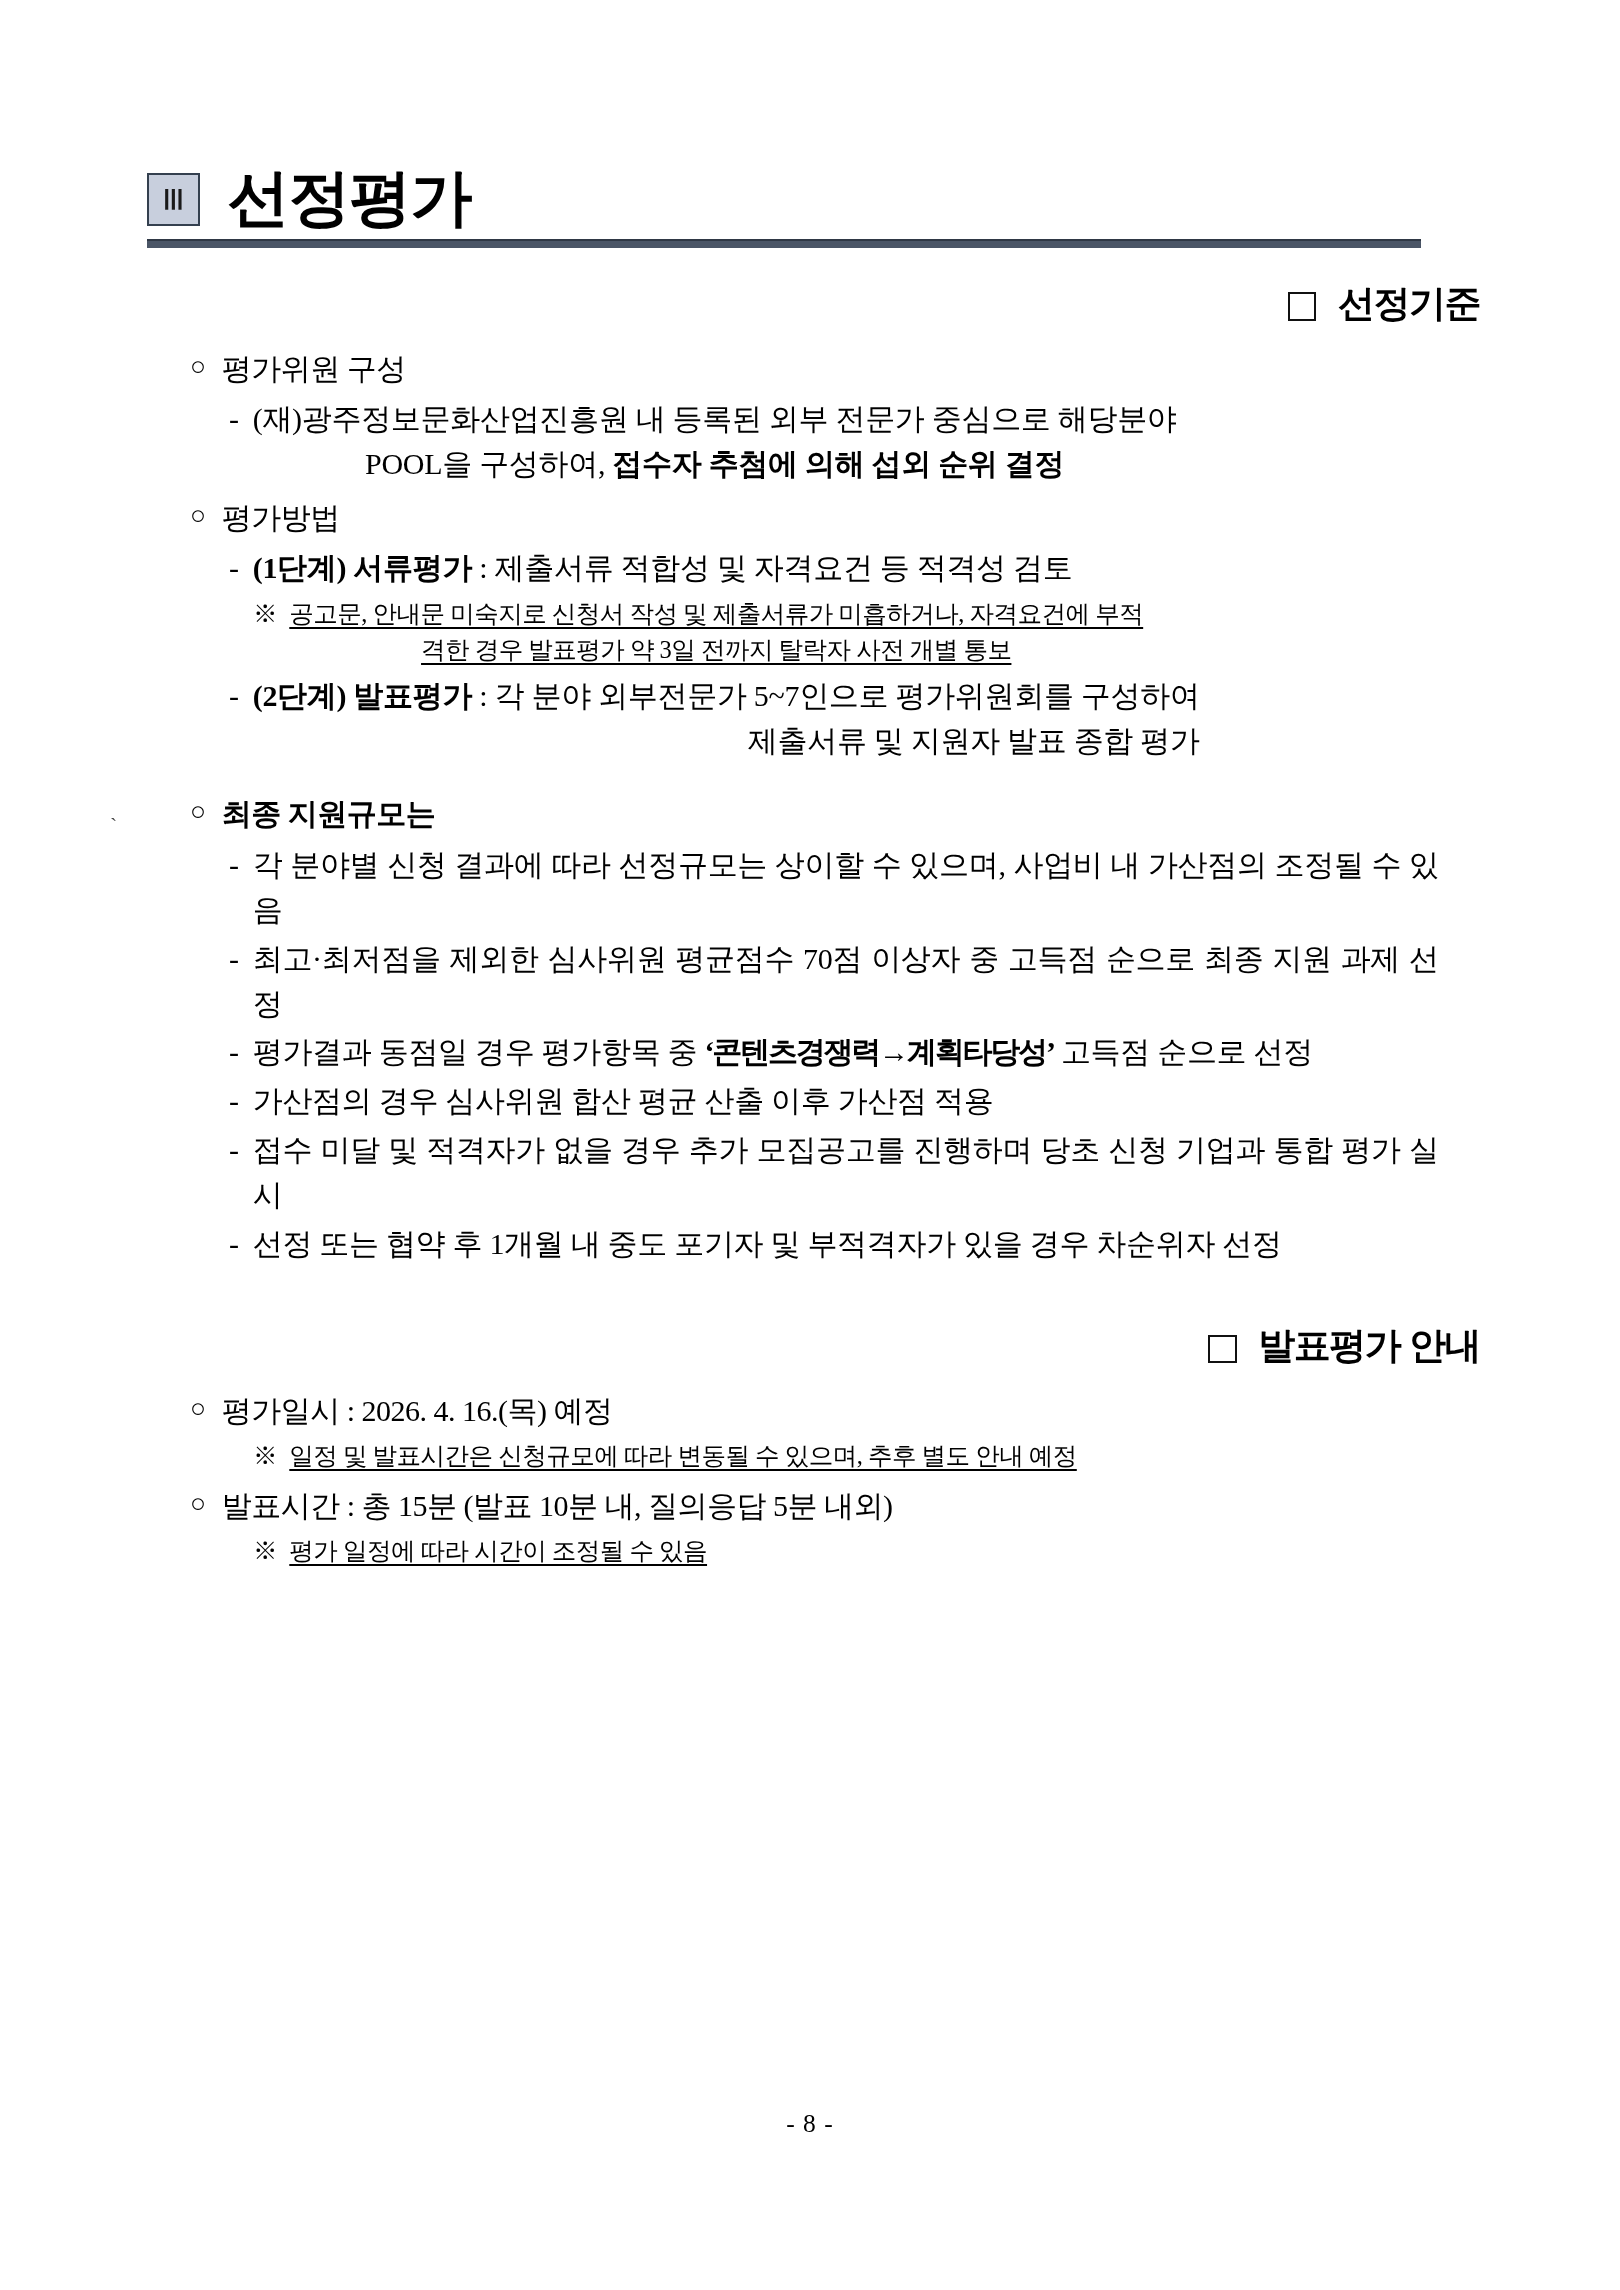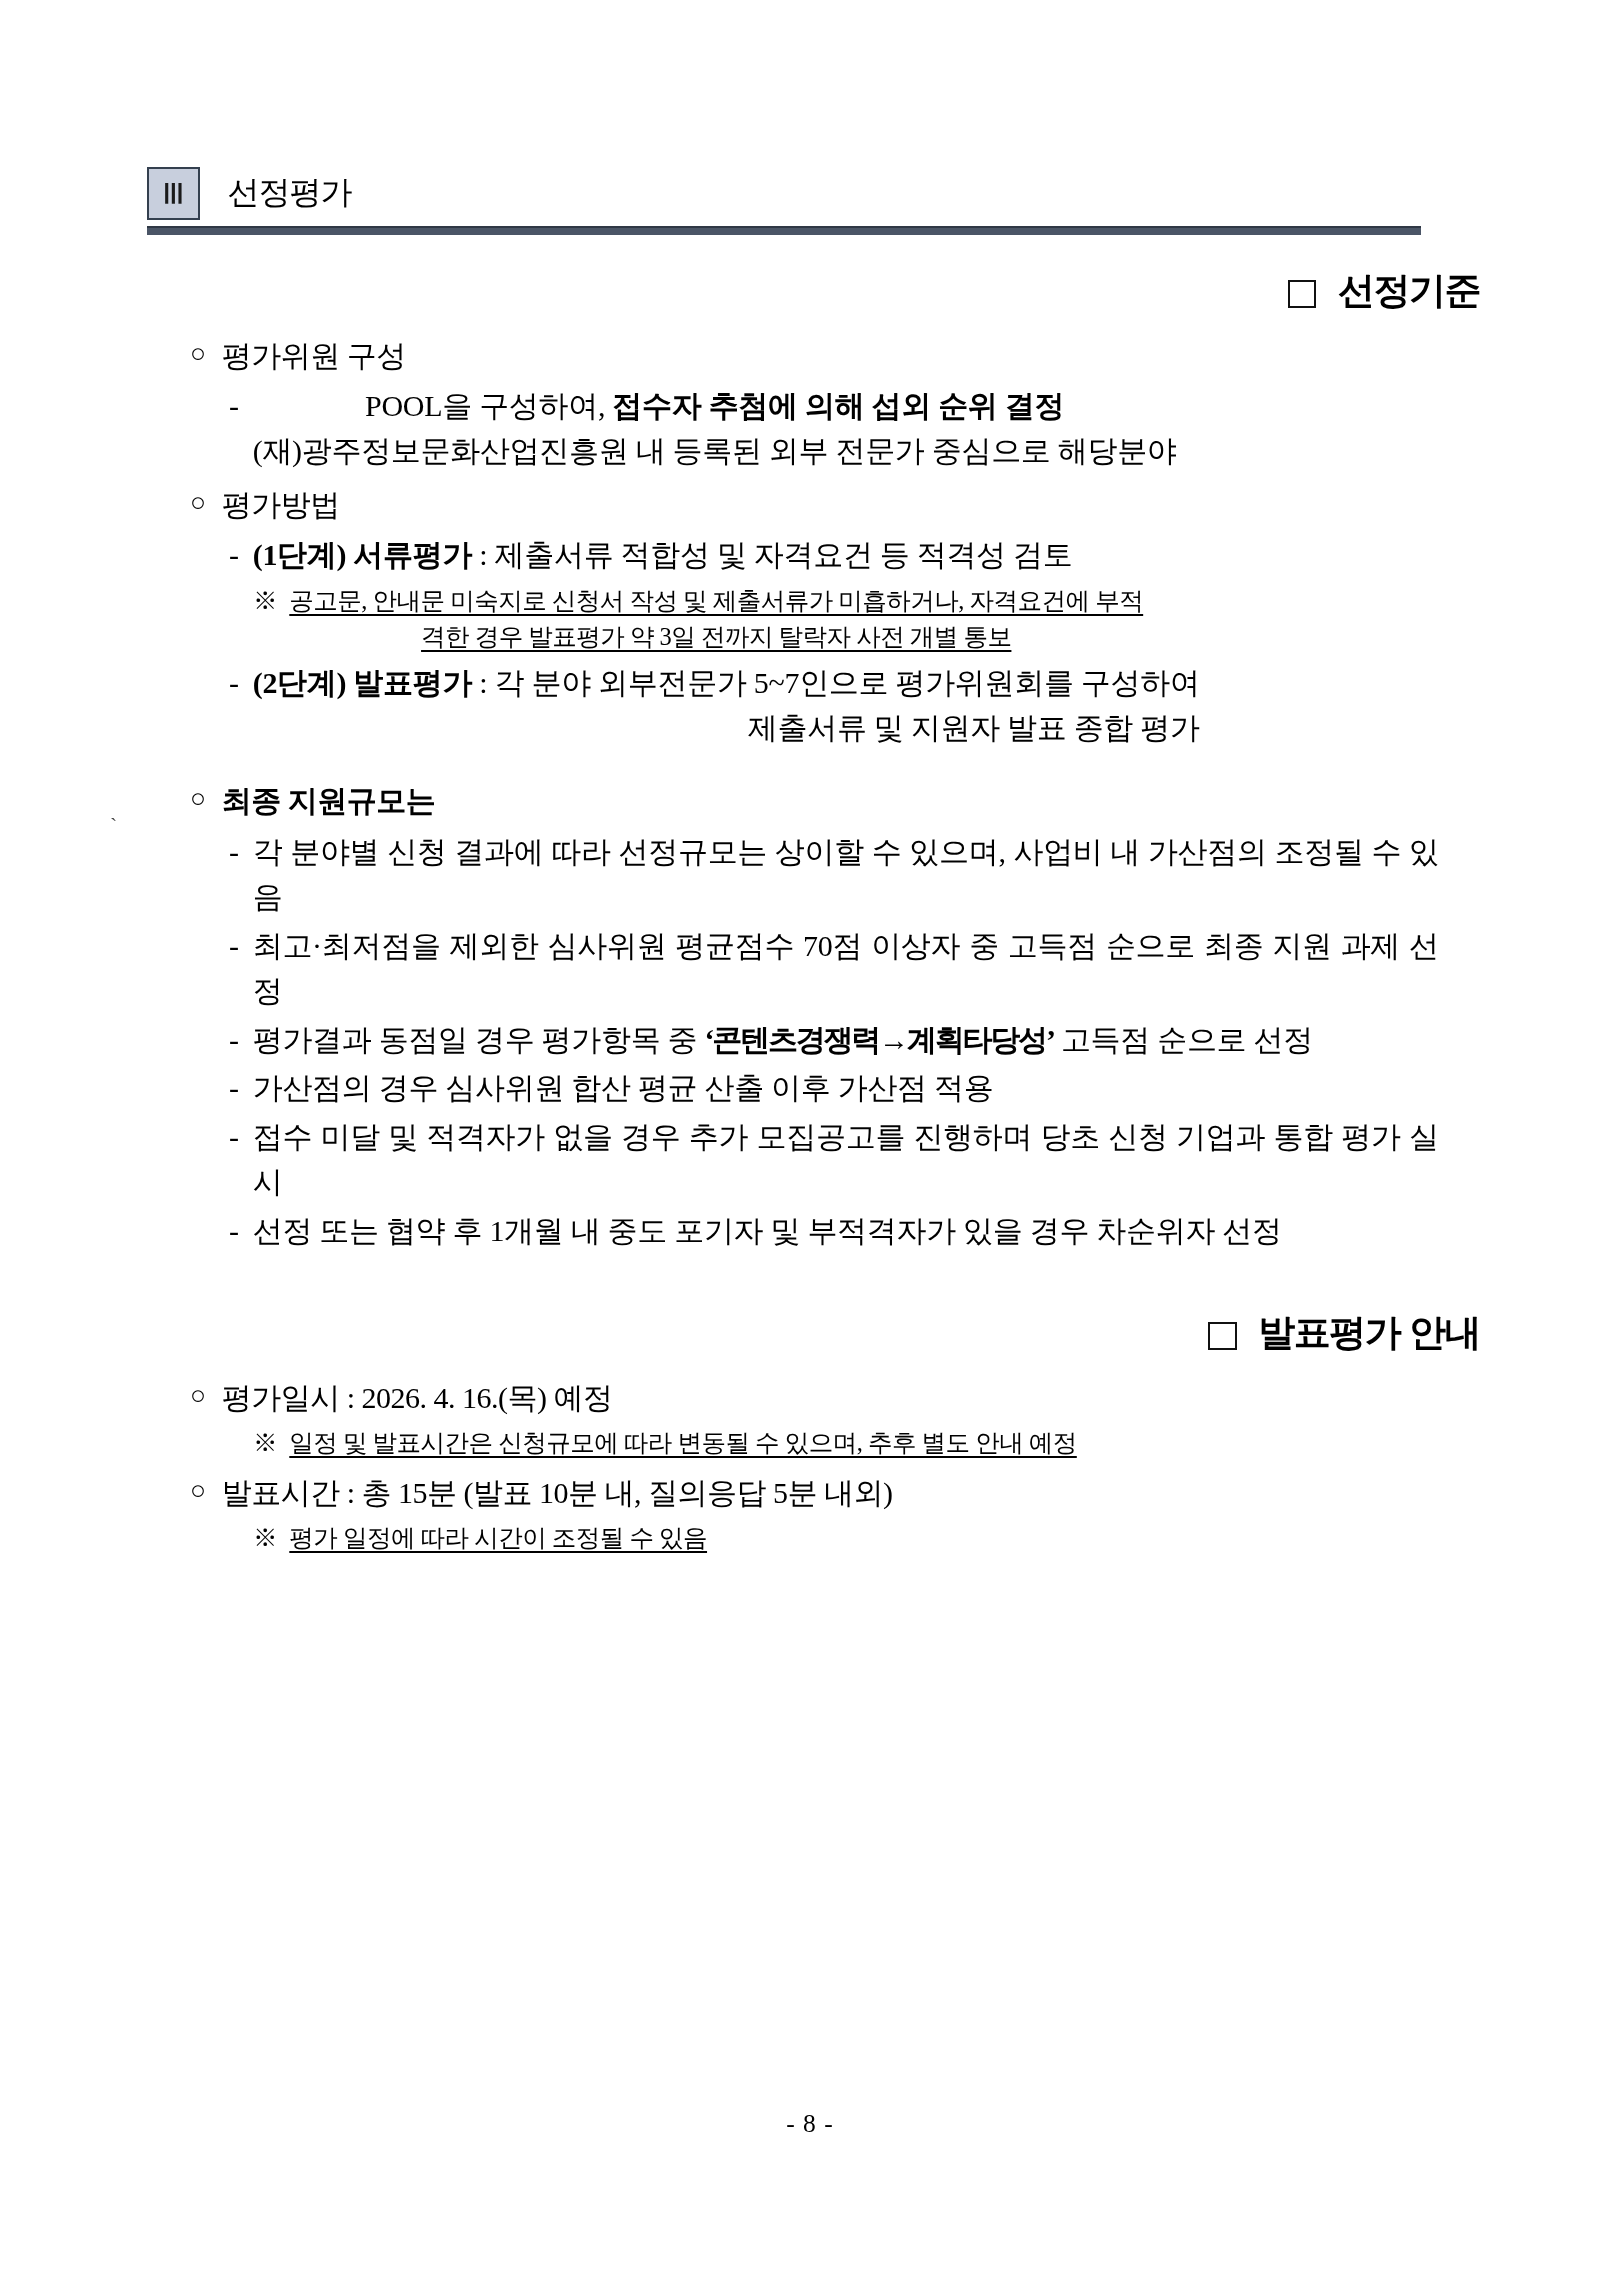--- a/index.html
+++ b/index.html
@@ -46,22 +46,22 @@
     align-items: center;
     justify-content: center;
     font-family: "Liberation Serif", serif;
     font-size: 27.4px;
     font-weight: bold;
     color: #1a1a1a;
     box-sizing: border-box;
   }
   .chapter-title {
     font-family: "Liberation Sans", sans-serif;
-    font-size: 32px;
-    font-weight: normal;
+    font-size: 62px;
+    font-weight: bold;
     letter-spacing: -1px;
     line-height: 1;
     padding-bottom: 3.9px;
   }
   .chapter-rule {
     height: 6.9px;
     background: #4a5566;
     border-top: 2px solid #2f3845;
     margin: 5.9px 0 33px 0;
     width: 1274px;
@@ -181,22 +181,22 @@
       <span class="sec-title">선정기준</span>
     </div>
 
     <div class="b1">
       <span class="mark">○</span>
       <span class="txt">평가위원 구성</span>
     </div>
     <div class="b2">
       <span class="mark">-</span>
       <span class="txt">
+        <span class="indent-hang">(재)광주정보문화산업진흥원 내 등록된 외부 전문가 중심으로 해당분야</span>
         <span class="indent-hang"><span>POOL을 구성하여, </span><span class="bold">접수자 추첨에 의해 섭외 순위 결정</span></span>
-        <span class="indent-hang">(재)광주정보문화산업진흥원 내 등록된 외부 전문가 중심으로 해당분야</span>
       </span>
     </div>
 
     <div class="b1">
       <span class="mark">○</span>
       <span class="txt">평가방법</span>
     </div>
 
     <div class="b2">
       <span class="mark">-</span>

